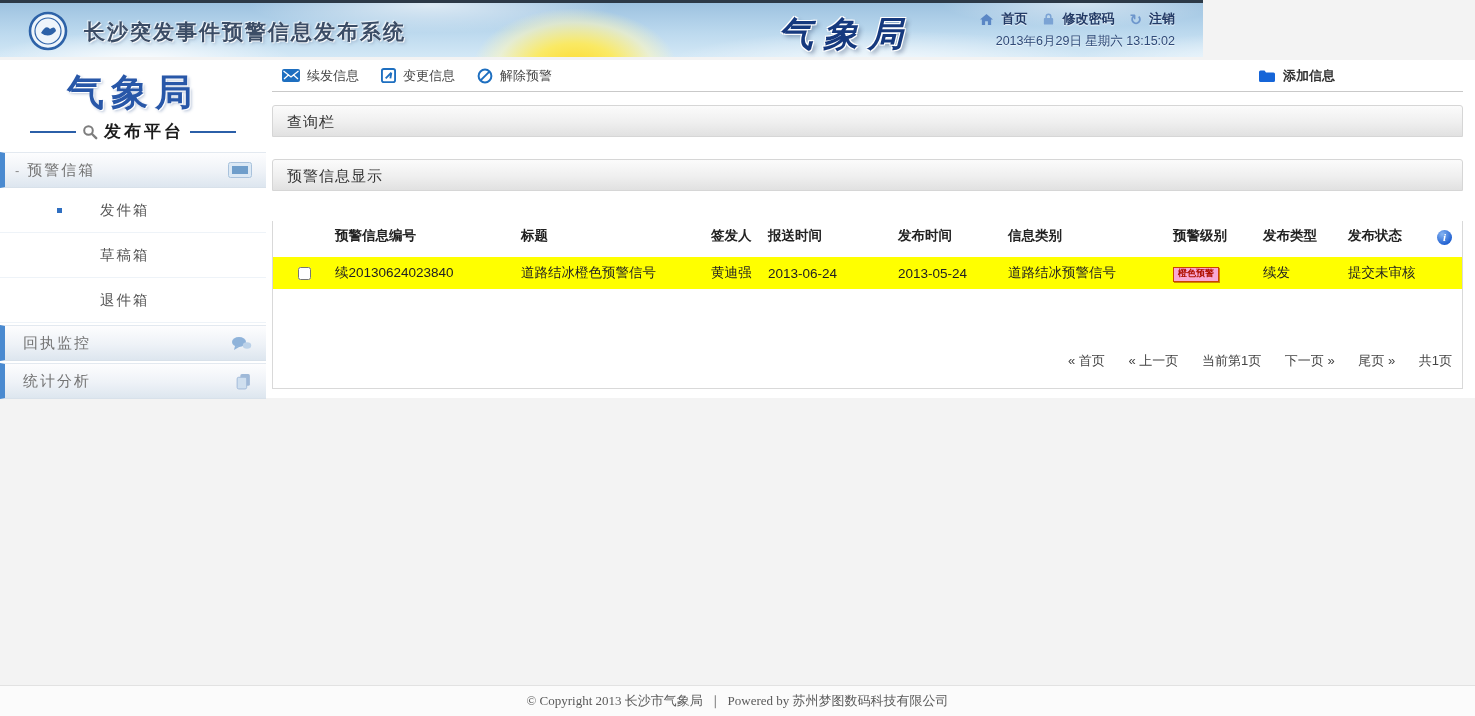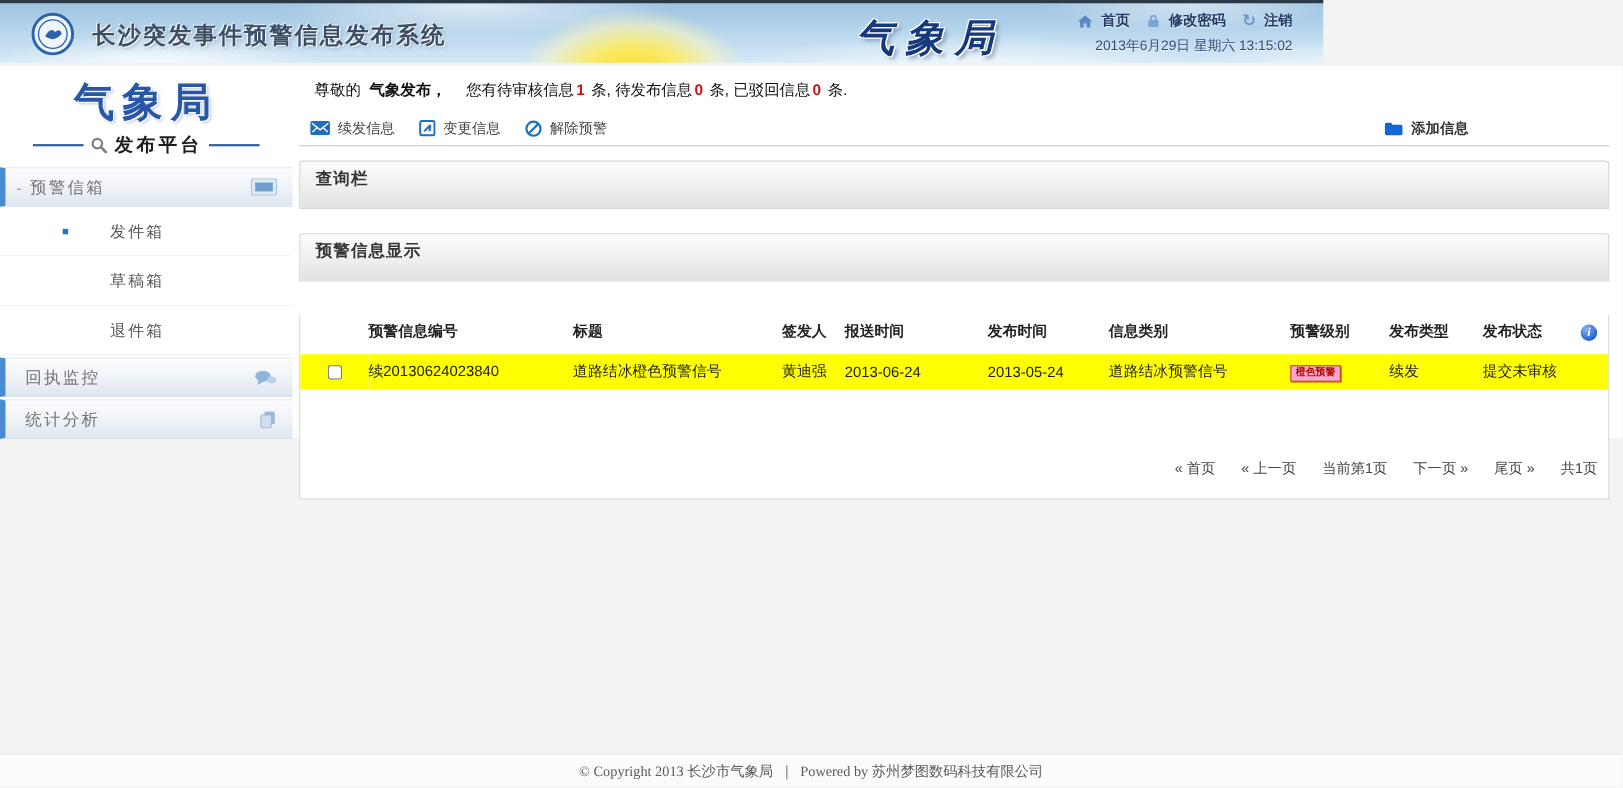--- a/index.html
+++ b/index.html
@@ -66,22 +66,22 @@
   .greeting .salutation { margin-right:4px; }
   .greeting .user { font-weight:bold; margin-right:14px; }
   .greeting .num { color:#cc1111; font-weight:bold; margin:0 2px; }
   .toolbar { height:32px; display:flex; align-items:center; padding-left:10px;
     border-bottom:1px solid #c9c9c9; }
   .tool-btn { display:flex; align-items:center; gap:7px; margin-right:22px;
     font-size:13px; color:#444; cursor:pointer; }
   .tool-btn svg { display:block; }
   .tool-btn.add { margin-left:auto; margin-right:128px; }
   .section-bar {
-    margin-top:13px; height:44px; line-height:31px; padding-left:14px;
-    font-size:15px; font-weight:bold; color:#333; letter-spacing:1px;
+    margin-top:13px; height:32px; line-height:31px; padding-left:14px;
+    font-size:15px; font-weight:normal; color:#333; letter-spacing:1px;
     background:linear-gradient(180deg,#fbfbfb 0%,#efefef 55%,#e1e1e1 100%);
     border:1px solid #d6d6d6; border-radius:3px 3px 0 0;
   }
   .section-bar.query { margin-top:13px; }
   .section-bar.display { margin-top:22px; }
   .panel { border:1px solid #d9d9d9; border-top:none; background:#fff; height:168px; position:relative; }
   .info-icon { position:absolute; right:10px; top:9px; width:15px; height:15px; border-radius:50%;
     background:radial-gradient(circle at 35% 28%, #86b4f2, #1d5ed0 75%);
     color:#fff; font-family:"Liberation Serif",serif; font-style:italic; font-weight:bold;
     font-size:11px; line-height:15px; text-align:center; cursor:pointer; }
@@ -174,28 +174,20 @@
   <div class="menu-item" style="margin-top:2px;">
     <span class="menu-label" style="padding-left:8px;">统计分析</span>
     <svg width="17" height="17" viewBox="0 0 16 16">
       <rect x="5" y="1" width="9" height="11" rx="1.5" fill="#9fb9d8"></rect>
       <rect x="2" y="4" width="9" height="11" rx="1.5" fill="#cfdfef" stroke="#9fb9d8" stroke-width="0.9"></rect>
     </svg>
   </div>
 </div>
 
 <div class="main">
-  <div class="greeting">
-    <span class="salutation">尊敬的</span>
-    <span class="user">气象发布，</span>
-    <span>您有待审核信息</span><span class="num">1</span>
-    <span>条, 待发布信息</span><span class="num">0</span>
-    <span>条, 已驳回信息</span><span class="num">0</span>
-    <span>条.</span>
-  </div>
 
   <div class="toolbar">
     <div class="tool-btn">
       <svg width="18" height="13" viewBox="0 0 18 13">
         <rect width="18" height="13" rx="2" fill="#1e6fc0"></rect>
         <path d="M2 10 L7 5.5 M16 10 L11 5.5 M1.5 2 L9 8 L16.5 2" stroke="#fff" stroke-width="1.3" fill="none"></path>
       </svg>
       <span>续发信息</span>
     </div>
     <div class="tool-btn">

